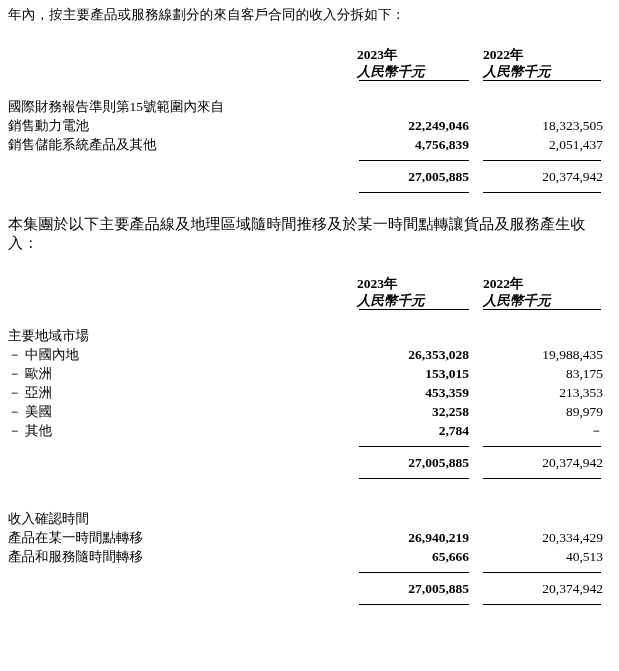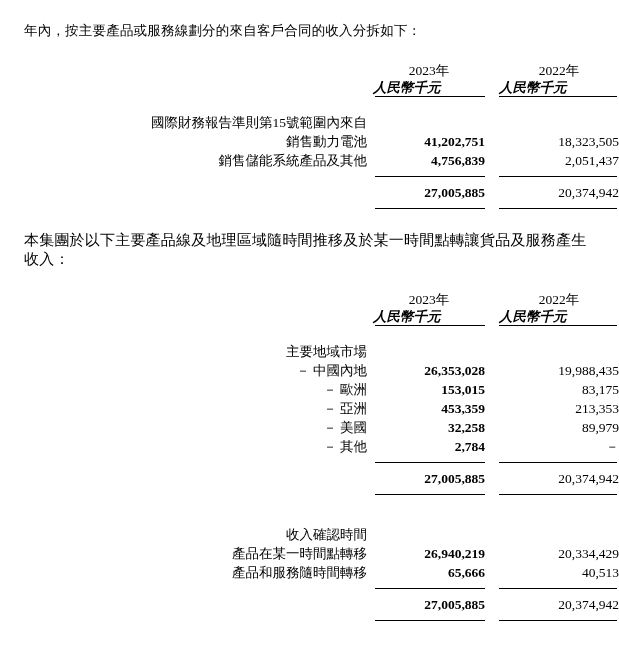--- a/index.html
+++ b/index.html
@@ -12,21 +12,21 @@
     height: 671px;
     font-family: "Liberation Serif", "DejaVu Serif", serif;
     color: #000000;
     font-size: 13px;
     overflow: hidden;
   }
   .page {
     position: relative;
     width: 619px;
     height: 479px;
-    padding: 16px;
+    padding: 0;
     box-sizing: border-box;
   }
   .intro {
     font-size: 13.5px;
     line-height: 18px;
     padding: 6px 10px 0 8px;
     letter-spacing: 0.2px;
   }
   table.fin {
     width: 601px;
@@ -37,21 +37,21 @@
   }
   table.fin col.c-label { width: 349px; }
   table.fin col.c-y1 { width: 126px; }
   table.fin col.c-y2 { width: 126px; }
 
   td {
     padding: 0;
     vertical-align: bottom;
   }
   .lbl {
-    text-align: right;
+    text-align: left;
     line-height: 19px;
     padding-right: 6px;
     white-space: nowrap;
   }
   .lbl.indent {
     padding-left: 22px;
   }
   .num {
     text-align: right;
     line-height: 19px;
@@ -59,22 +59,22 @@
     white-space: nowrap;
     font-variant-numeric: tabular-nums;
   }
   .num.last {
     padding-right: 6px;
   }
   .bold {
     font-weight: bold;
   }
   .hdr-year {
-    text-align: center;
-    font-weight: normal;
+    text-align: left;
+    font-weight: bold;
     line-height: 17px;
     padding-right: 14px;
     white-space: nowrap;
   }
   .hdr-year.last { padding-right: 6px; }
   .hdr-unit {
     text-align: left;
     font-weight: bold;
     font-style: italic;
     line-height: 17px;
@@ -148,21 +148,21 @@
       <tr>
           <td class="spacer-m" colspan="3"></td>
         </tr>
       <tr>
         <td class="lbl">國際財務報告準則第15號範圍內來自</td>
         <td class="num"></td>
         <td class="num last"></td>
       </tr>
       <tr>
         <td class="lbl">銷售動力電池</td>
-        <td class="num bold">41,202,751</td>
+        <td class="num bold">22,249,046</td>
         <td class="num last">18,323,505</td>
       </tr>
       <tr>
         <td class="lbl">銷售儲能系統產品及其他</td>
         <td class="num bold">4,756,839</td>
         <td class="num last">2,051,437</td>
       </tr>
       <tr>
           <td class="spacer-xs" colspan="3"></td>
         </tr>

